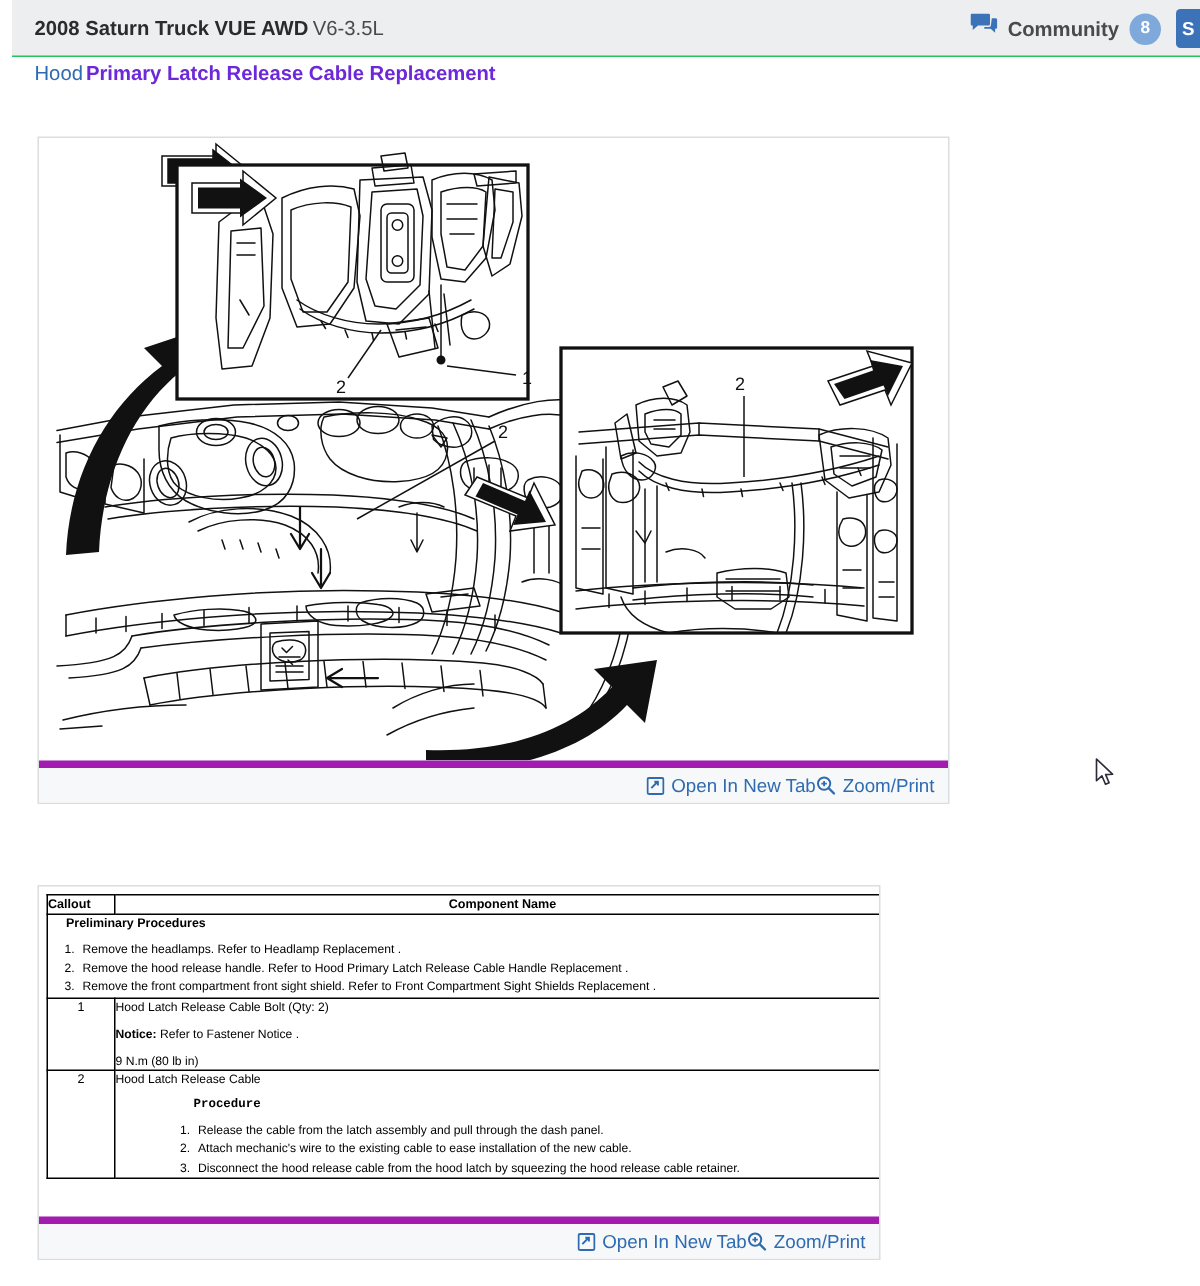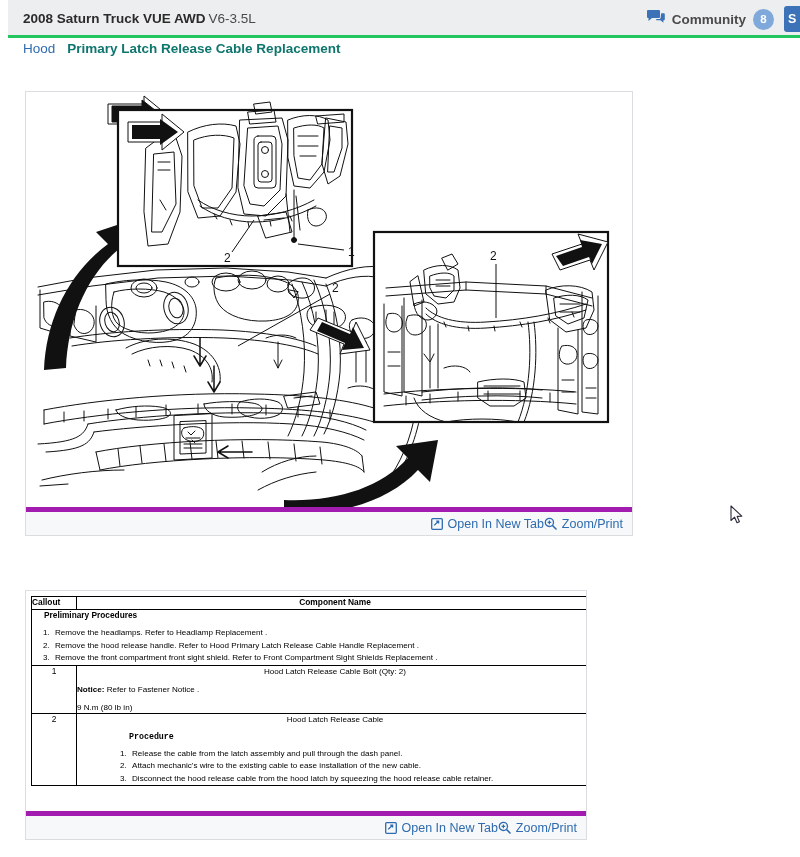--- a/index.html
+++ b/index.html
@@ -19,21 +19,21 @@
   }
 
   
   .header-bar {
     position: absolute;
     left: 8px;
     top: 0;
     width: 792px;
     height: 38px;
     background: #edeeef;
-    border-bottom: 3px solid #22c55e;
+    border-bottom: 1px solid #22c55e;
     box-sizing: border-box;
   }
   .header-title {
     position: absolute;
     left: 15px;
     top: 11px;
     font-size: 13.5px;
     color: #333333;
     white-space: nowrap;
   }
@@ -104,23 +104,23 @@
     left: 23px;
     top: 41px;
     font-size: 13.5px;
     white-space: nowrap;
   }
   .subtitle .hood {
     color: #2e6bb0;
     font-weight: normal;
   }
   .subtitle .rest {
-    color: #0f766e;
-    font-weight: bold;
-    margin-left: 12px;
+    color: #6d28d9;
+    font-weight: bold;
+    margin-left: 2px;
   }
 
   
   .card {
     position: absolute;
     background: #ffffff;
     border: 1px solid #dcdde0;
     box-sizing: border-box;
   }
   #figure-card {
@@ -220,21 +220,21 @@
     margin: 0;
     padding-left: 20px;
     list-style-position: outside;
   }
   ol.proc.indent2 { padding-left: 52px; }
   ol.proc li {
     margin: 0 0 1px 0;
     padding-left: 3px;
     line-height: 11.5px;
   }
-  .plain-line { margin: 0 0 7px 0; line-height: 11px; text-align: center; }
+  .plain-line { margin: 0 0 7px 0; line-height: 11px; }
   .notice-line { margin: 0 0 7px 0; line-height: 11px; }
   .notice-line b { font-weight: bold; }
   .torque { font-weight: normal; margin: 0; line-height: 11px; }
 
   
   #cursor {
     position: absolute;
     left: 730px;
     top: 505px;
     width: 14px;

